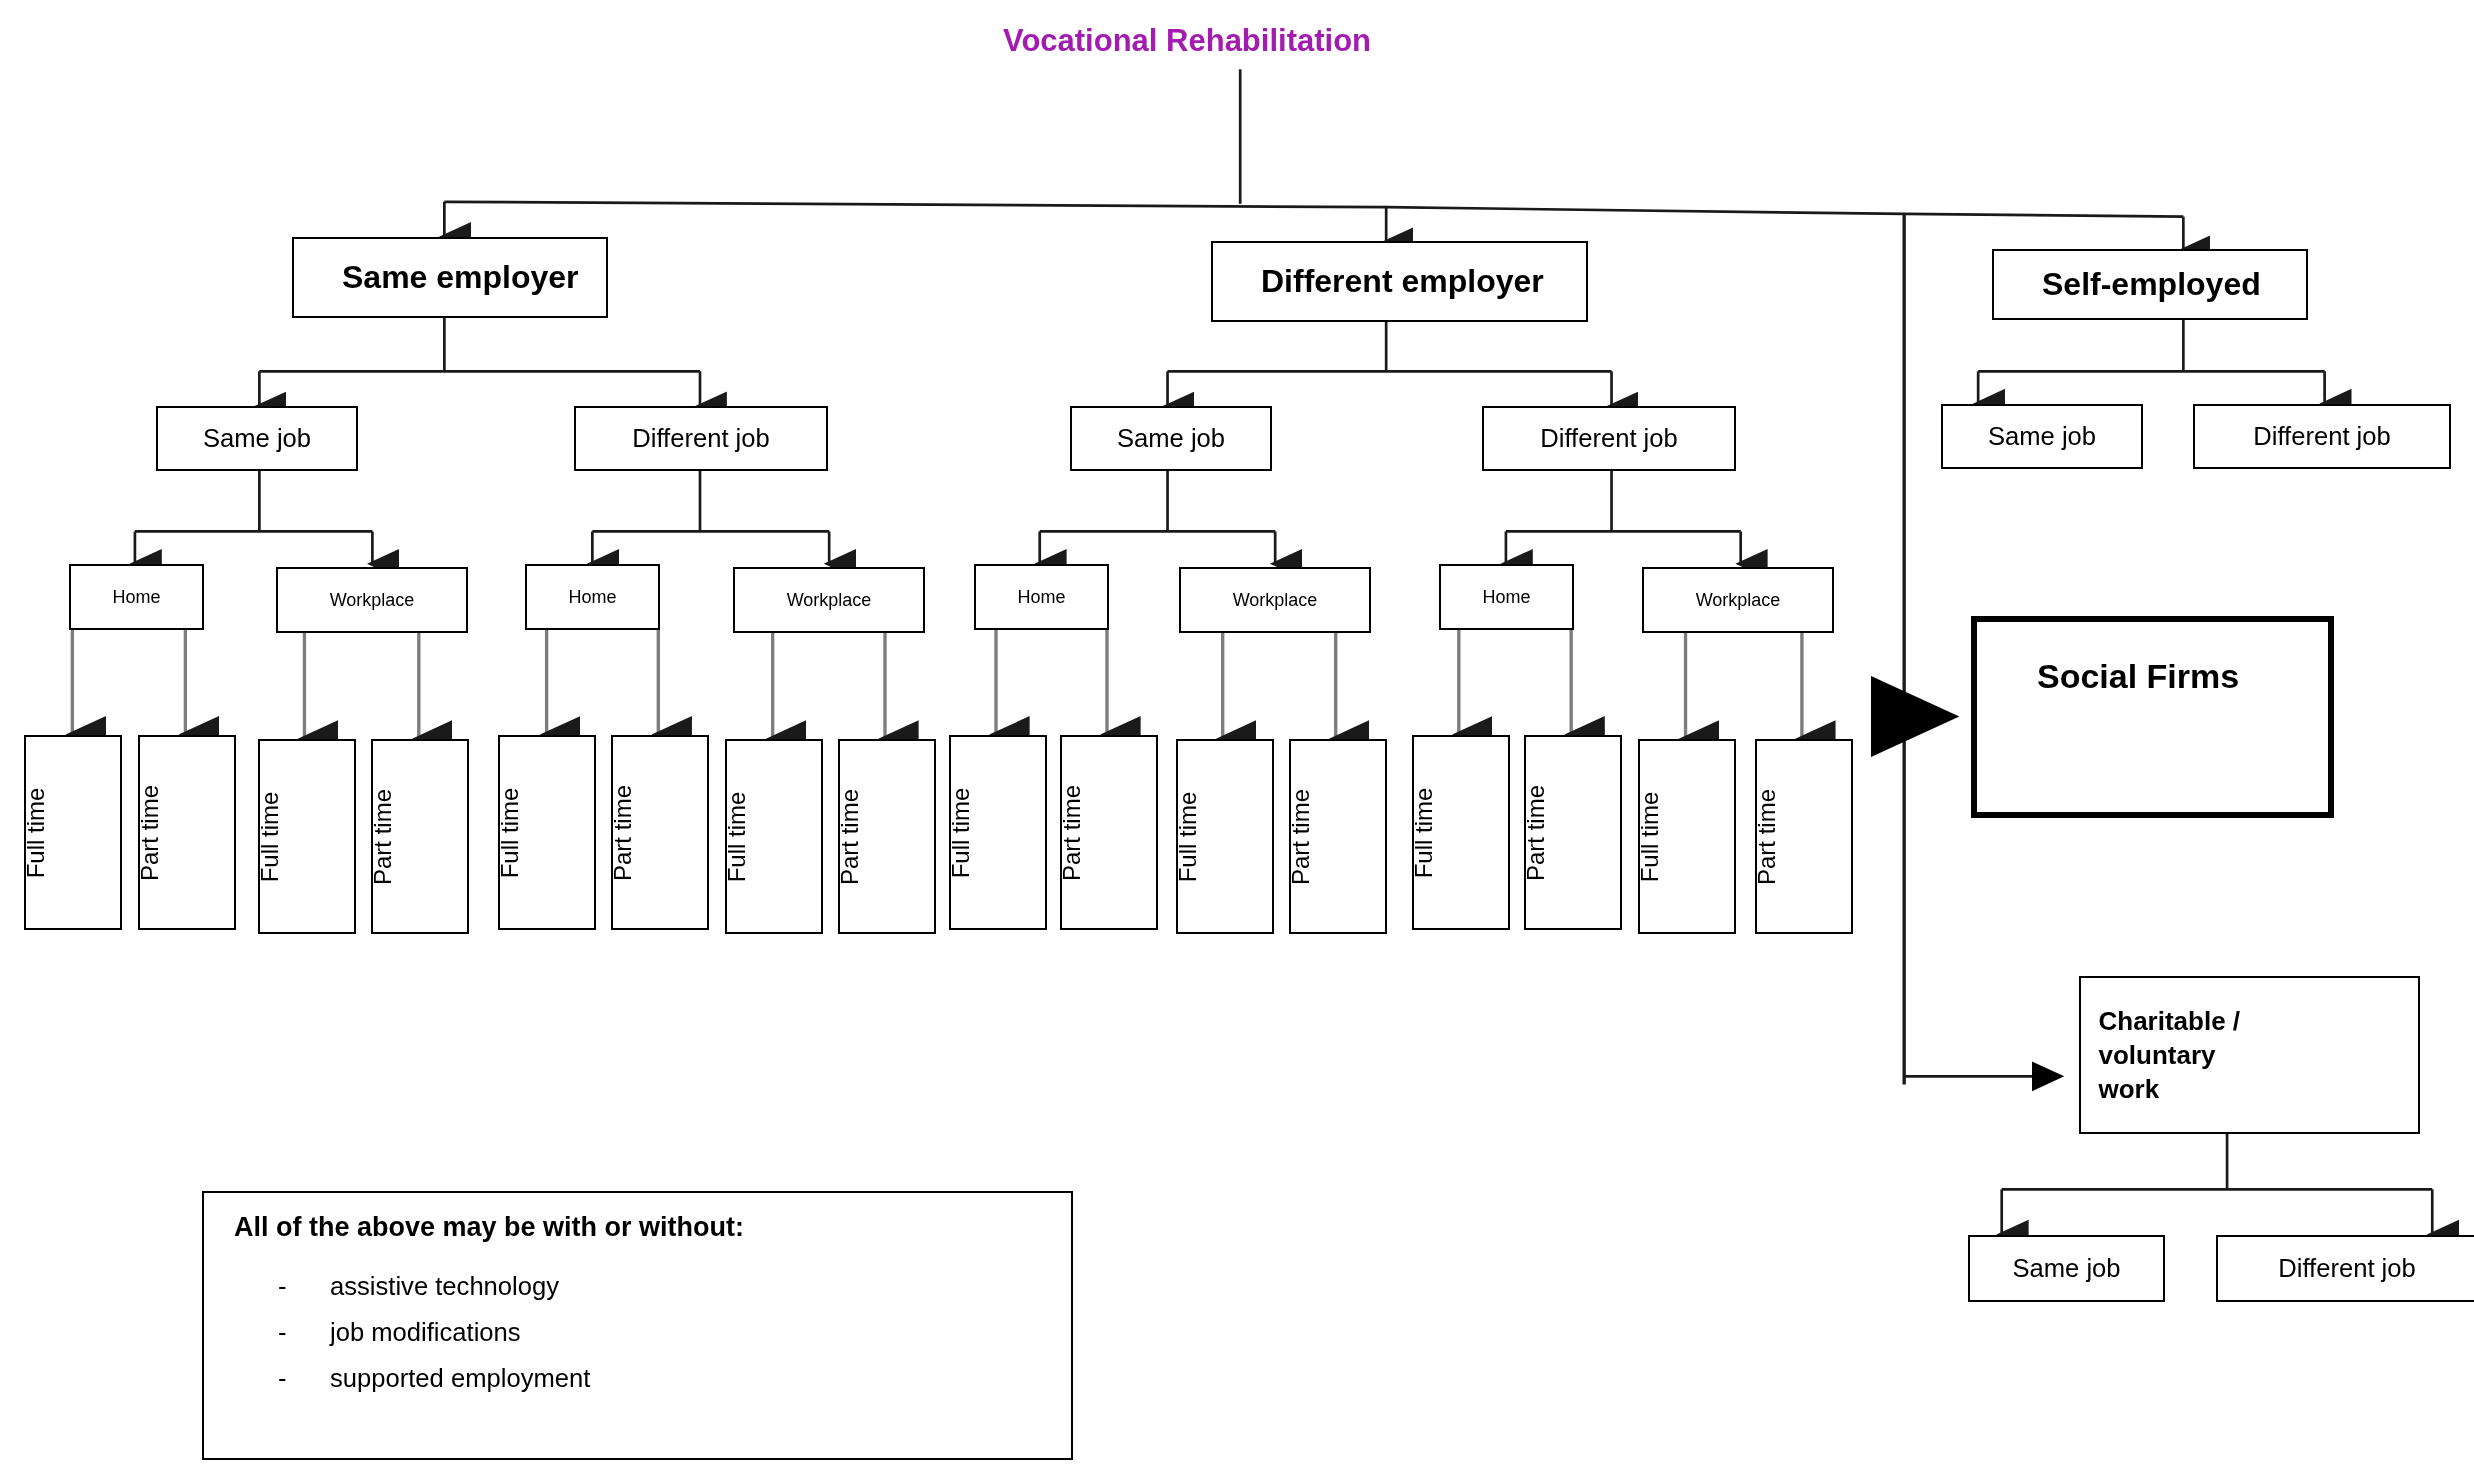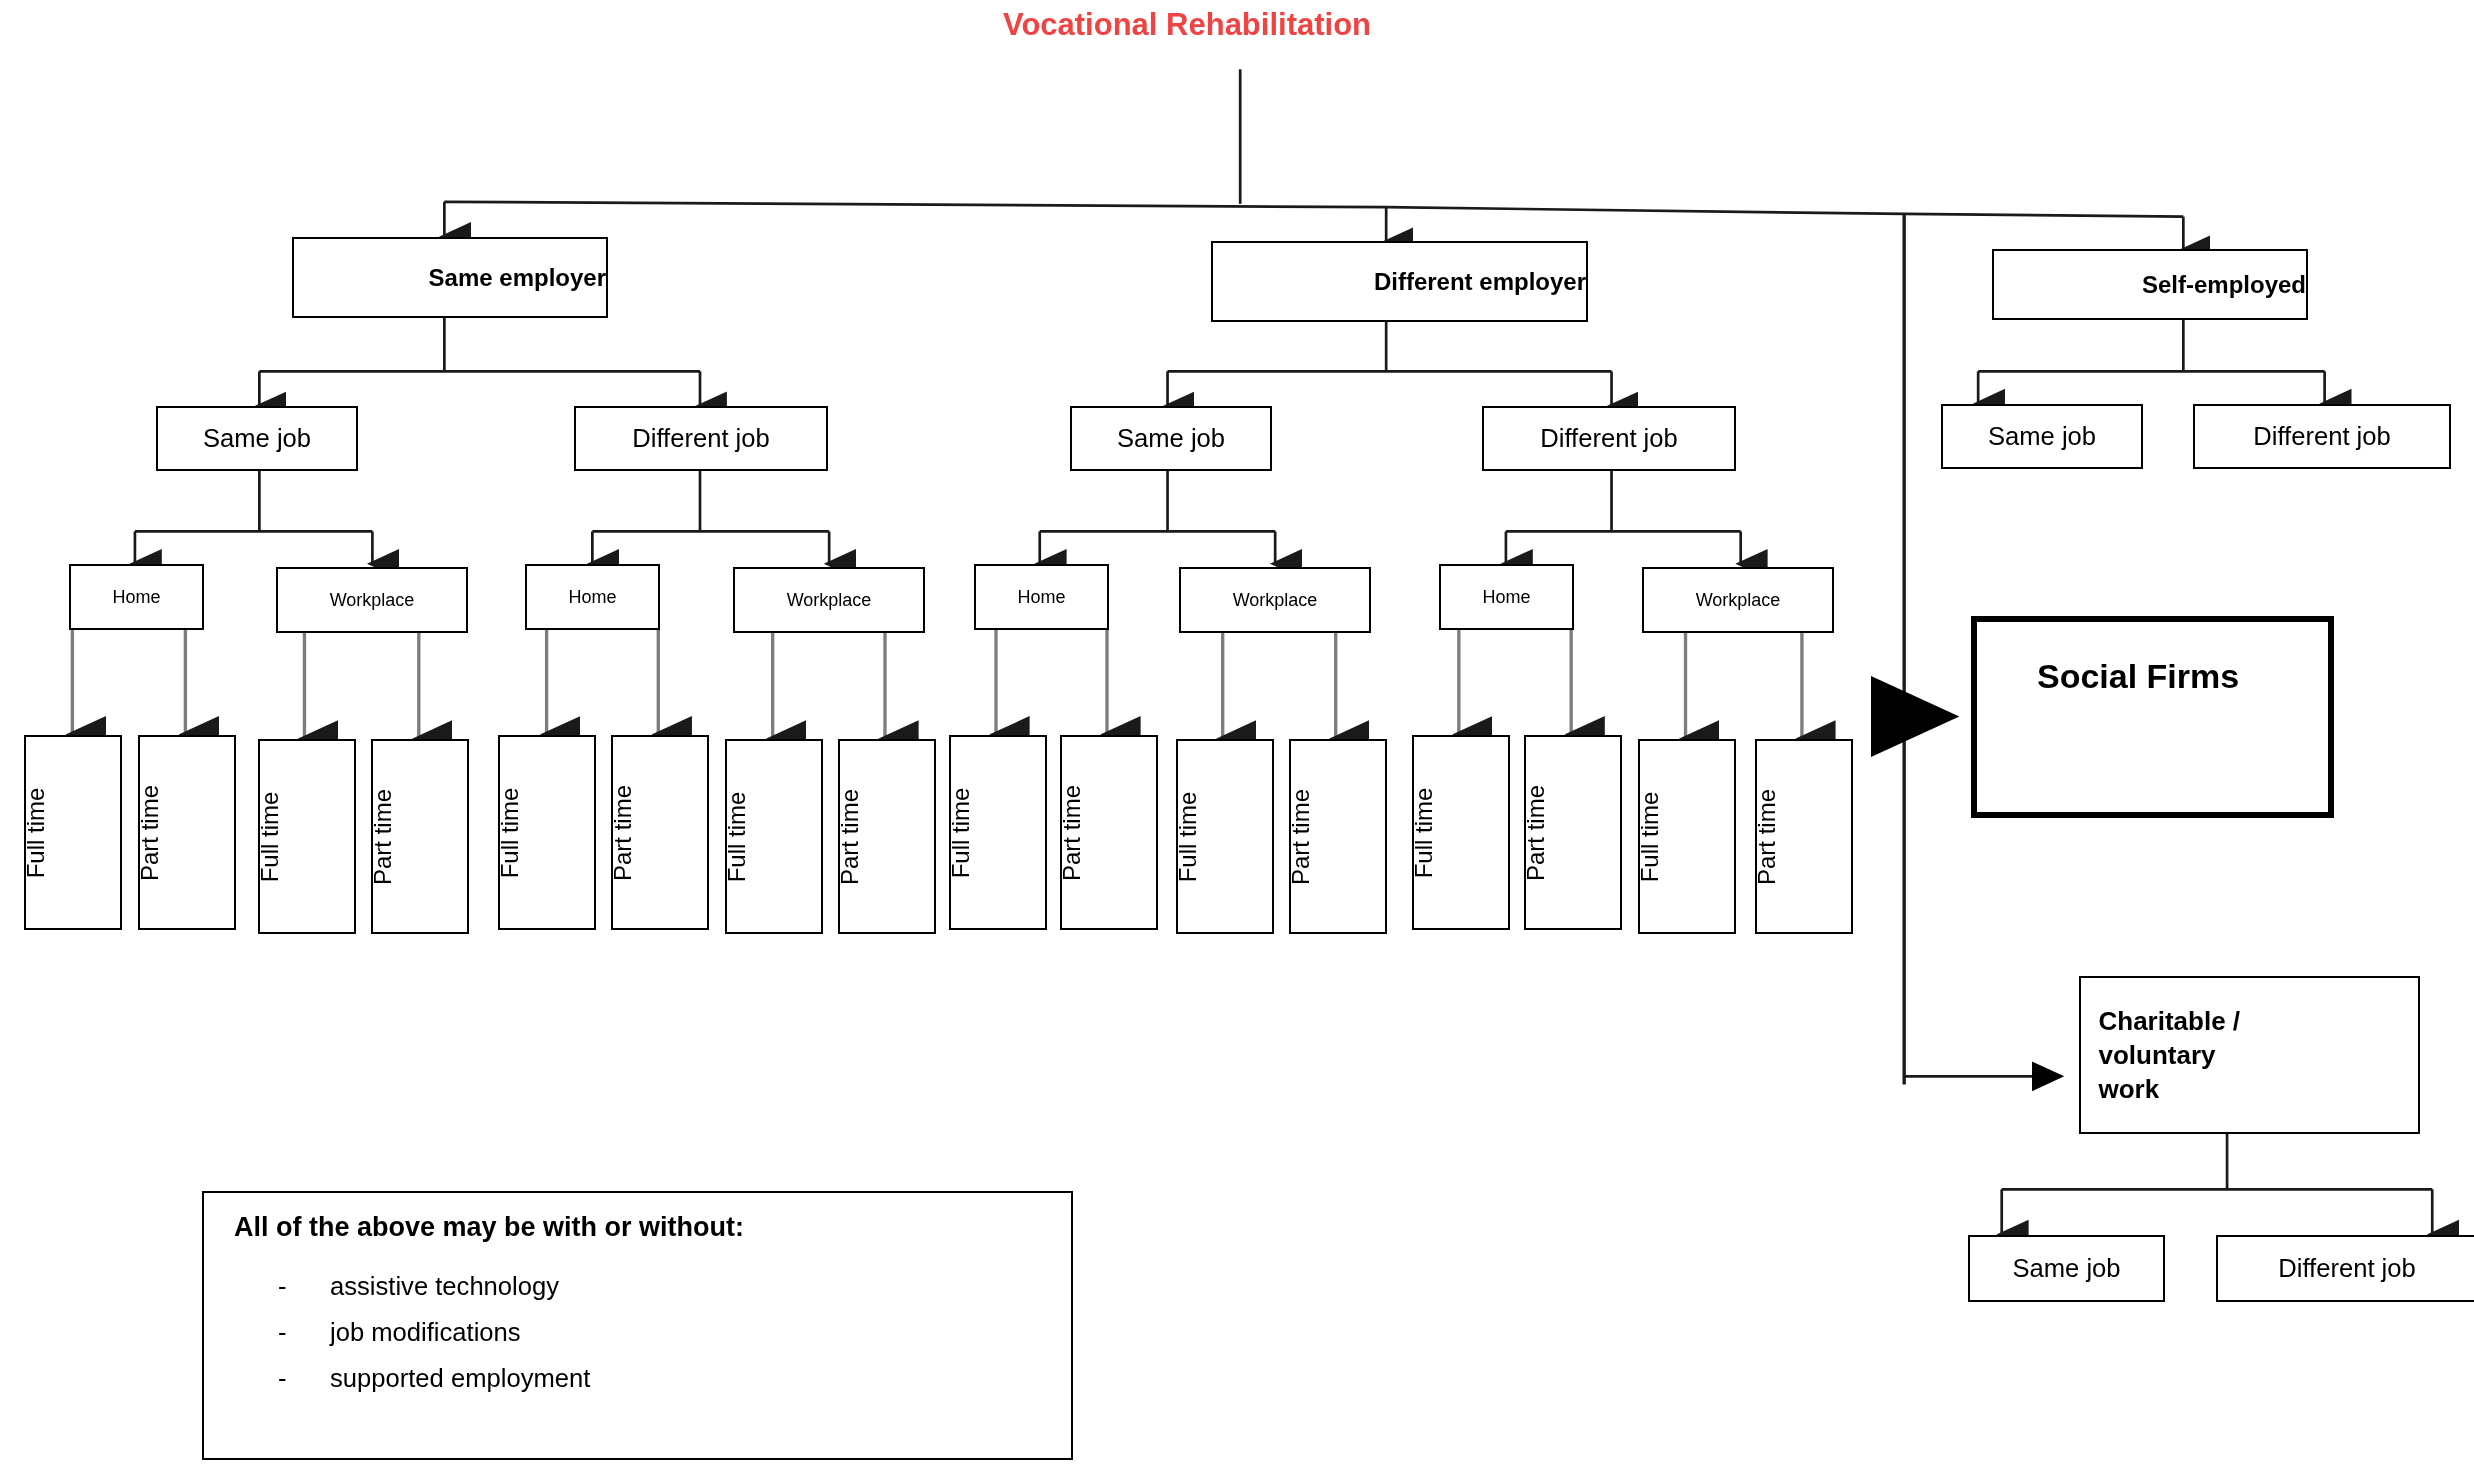--- a/index.html
+++ b/index.html
@@ -36,32 +36,34 @@
   .node.thick { border-width: 6px; }
   .node .txt {
     display: block;
     width: 100%;
   }
   
   .title {
     position: absolute;
     font-weight: bold;
     font-size: 31px;
-    color: #ef4444;
+    color: #a21caf;
     white-space: nowrap;
+    margin-top: 16px;
   }
   
   .lvl2 {
     align-items: center;
     justify-content: center;
   }
   .lvl2 .txt {
-    text-align: right;
-    font-weight: bold;
-    font-size: 24px;
+    text-align: left;
+    font-weight: bold;
+    font-size: 32px;
+    padding-left: 48px;
   }
   
   .lvl3 { align-items: center; justify-content: center; }
   .lvl3 .txt { text-align: center; font-weight: normal; font-size: 25.6px; }
   .lvl4 { align-items: center; justify-content: center; }
   .lvl4 .txt { text-align: center; font-weight: normal; font-size: 18px; }
   
   .leaf { align-items: center; justify-content: center; overflow: hidden; }
   .leaf .txt {
     transform: rotate(-90deg);

